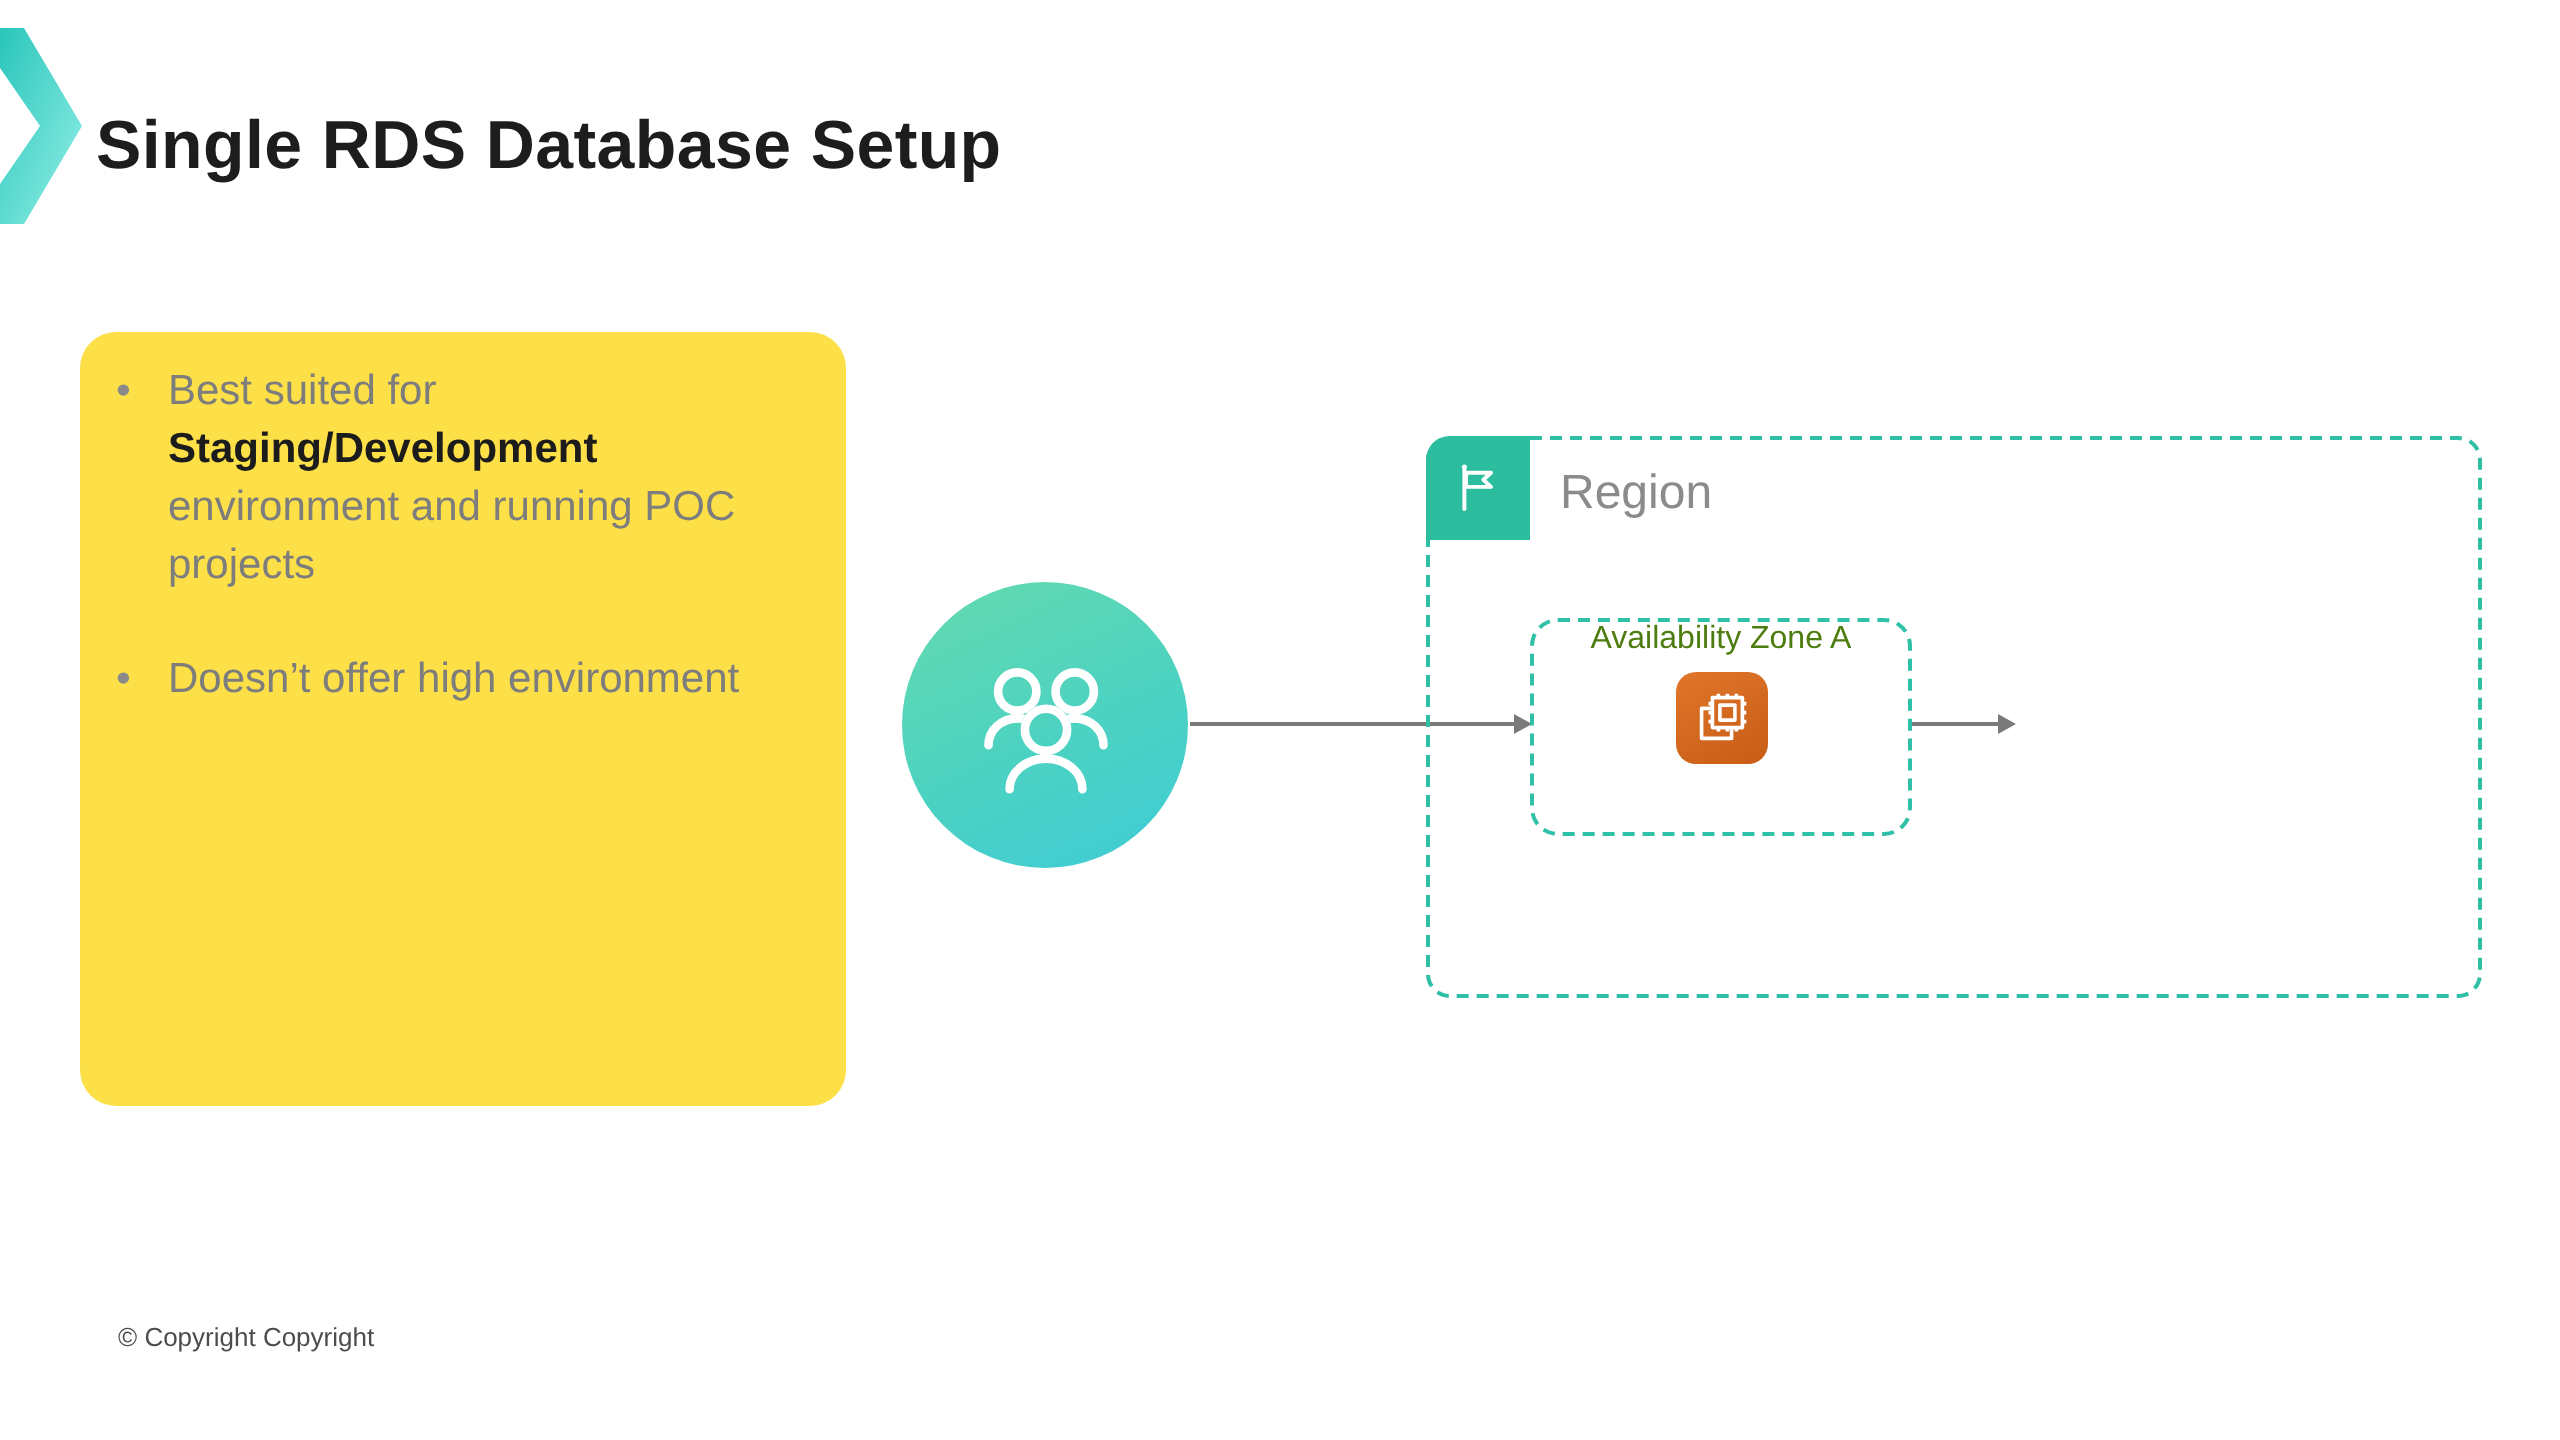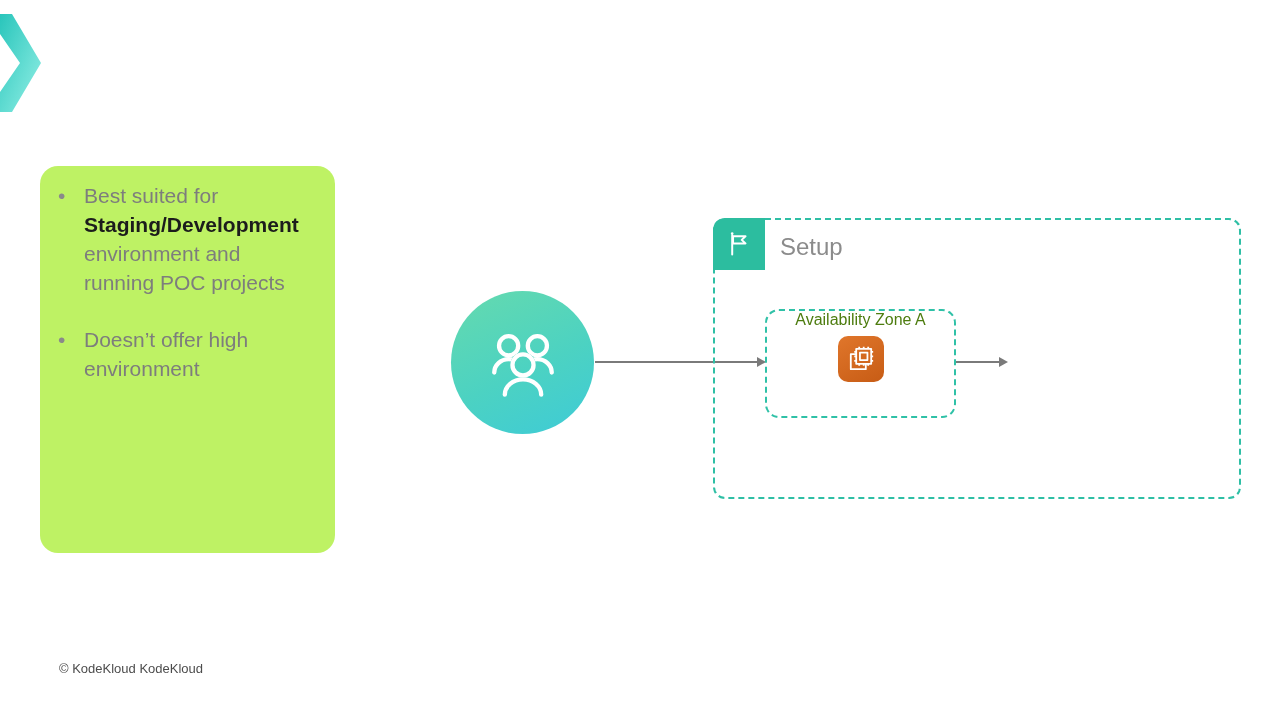--- a/index.html
+++ b/index.html
@@ -11,22 +11,22 @@
     font-family:"Liberation Sans","DejaVu Sans",sans-serif;
   }
   
   .chevron{position:absolute;left:0;top:14px;width:42px;height:98px;}
   .title{
     position:absolute;left:48px;top:54px;
     font-size:34px;font-weight:600;color:#1d1d1d;letter-spacing:.2px;
   }
   
   .info-panel{
-    position:absolute;left:40px;top:166px;width:295px;height:387px;
-    background:#bef264;border-radius:18px;box-sizing:border-box;
+    position:absolute;left:40px;top:166px;width:383px;height:387px;
+    background:#fde047;border-radius:18px;box-sizing:border-box;
     padding:15px 24px 0 0;
   }
   .info-panel ul{list-style:none;margin:0;padding:0;}
   .info-panel li{
     position:relative;
     padding-left:44px;margin-bottom:28px;
     font-size:21px;line-height:29px;color:#7d7d7d;
   }
   .info-panel li::before{
     content:"\2022";
@@ -97,20 +97,21 @@
 
   <svg class="chevron" viewBox="0 0 42 98" aria-hidden="true">
     <defs>
       <linearGradient id="chevGrad" x1="0" y1="0" x2="1" y2="1">
         <stop offset="0" stop-color="#29c5bb"></stop>
         <stop offset="1" stop-color="#93f0e6"></stop>
       </linearGradient>
     </defs>
     <polygon points="0,0 12,0 41,49 12,98 0,98 0,78 20,49 0,20" fill="url(#chevGrad)"></polygon>
   </svg>
+  <div class="title">Single RDS Database Setup</div>
 
   <div class="info-panel">
     <ul>
       <li><span>Best suited for </span><b>Staging/Development</b><span> environment and running POC projects</span></li>
       <li>Doesn’t offer high environment</li>
     </ul>
   </div>
 
   <div class="users-circle">
     <svg width="92" height="92" viewBox="0 0 96 96" fill="none" stroke="#ffffff" stroke-width="4.5" stroke-linecap="round" aria-hidden="true">
@@ -135,33 +136,33 @@
   <div class="arrow arrow-2"></div>
 
   <div class="region-box"></div>
   <div class="region-flag">
     <svg width="34" height="34" viewBox="0 0 24 24" fill="none" stroke="#ffffff" stroke-width="1.4" stroke-linejoin="round" stroke-linecap="round" aria-hidden="true">
       <circle cx="7.2" cy="4.6" r="0.9" fill="#ffffff" stroke="none"></circle>
       <line x1="7.2" y1="5.6" x2="7.2" y2="19.4"></line>
       <path d="M7.8 6.6 H16.6 L13.9 9.1 L16.6 11.6 H7.8 Z"></path>
     </svg>
   </div>
-  <div class="region-label">Setup</div>
+  <div class="region-label">Region</div>
 
   <div class="zone zone-a">
     <div class="zone-label">Availability Zone A</div>
     <div class="aws-icon ec2-icon">
       <svg width="36" height="36" viewBox="0 0 24 24" fill="none" stroke="#ffffff" stroke-width="1.2" stroke-linejoin="round" aria-hidden="true">
         <path d="M8.8 8.8 L5.2 8.8 L5.2 18.8 L15.2 18.8 L15.2 15.2"></path>
         <rect x="8.8" y="5.2" width="10" height="10"></rect>
         <rect x="11.3" y="7.7" width="5" height="5"></rect>
         <path d="M10.8 5.2 V3.9 M13.8 5.2 V3.9 M16.8 5.2 V3.9"></path>
         <path d="M18.8 7.2 H20.1 M18.8 10.2 H20.1 M18.8 13.2 H20.1"></path>
         <path d="M10.8 15.2 V16.5 M13.8 15.2 V16.5 M16.8 15.2 V16.5"></path>
         <path d="M8.8 7.2 H7.5 M8.8 10.2 H7.5 M8.8 13.2 H7.5"></path>
       </svg>
     </div>
   </div>
 
 
-  <div class="copyright">© KodeKloud KodeKloud</div>
+  <div class="copyright">© Copyright Copyright</div>
 
 </div>
 
 </body></html>

